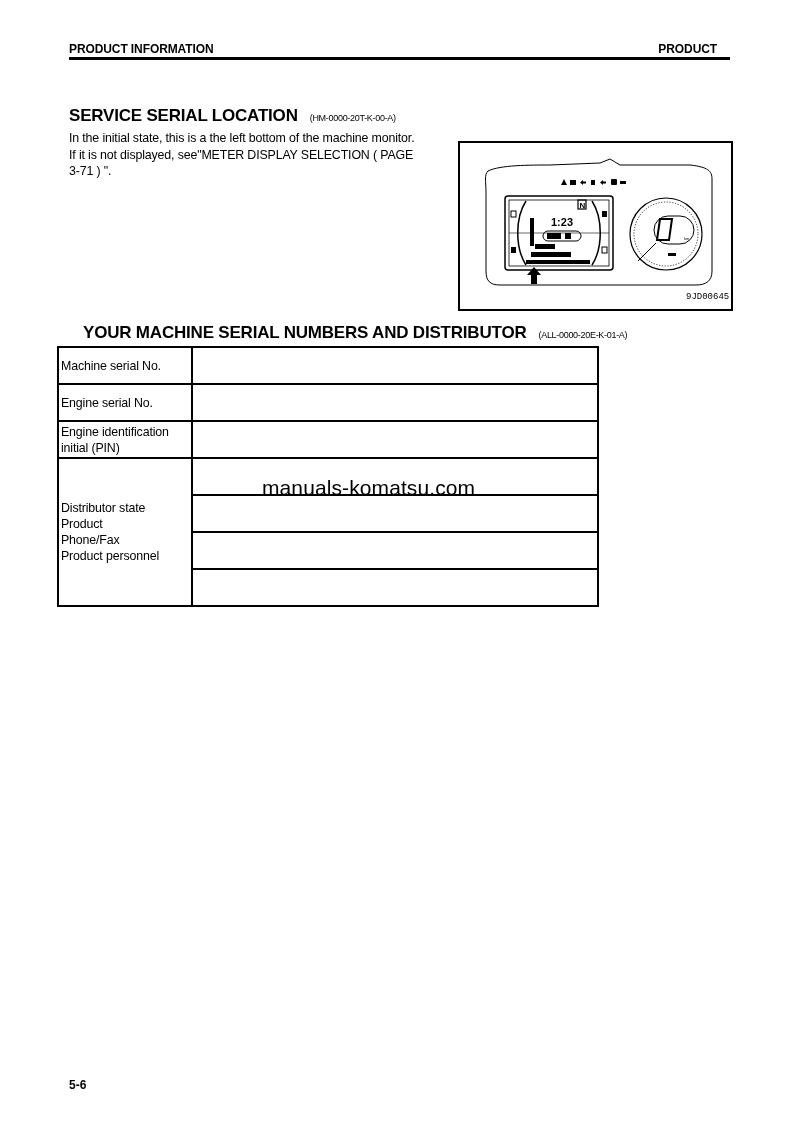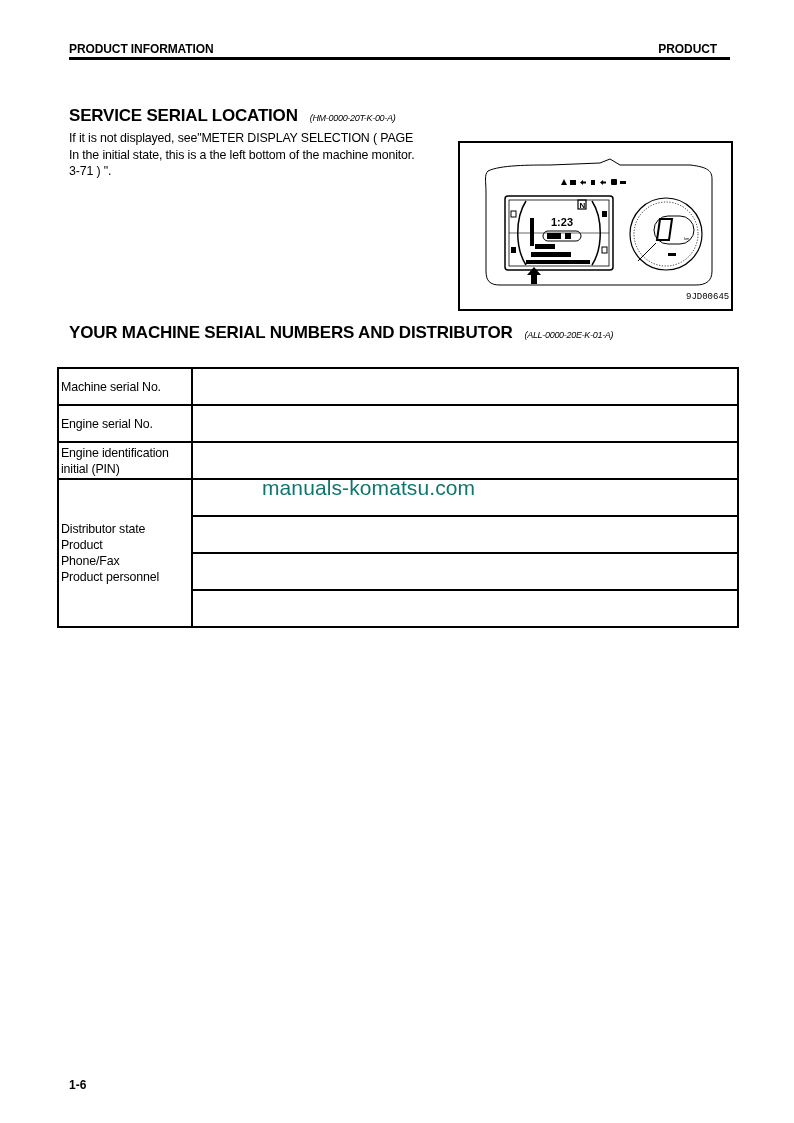--- a/index.html
+++ b/index.html
@@ -4,43 +4,43 @@
 <style>
   html, body { margin: 0; padding: 0; background: #ffffff; }
   body { width: 794px; height: 1123px; position: relative; overflow: hidden;
          font-family: "Liberation Sans", sans-serif; color: #000; }
   .abs { position: absolute; margin-left: 12px; }
   .hdr { top: 42px; font-size: 12px; font-weight: bold; letter-spacing: -0.1px; }
   .hdr-left { left: 57px; }
   .hdr-right { right: 77px; }
   .hdr-rule { left: 57px; width: 661px; top: 57px; height: 3px; background: #000; }
   .sec-title { font-size: 17px; font-weight: bold; white-space: nowrap; letter-spacing: -0.2px; }
-  .sec-code { font-size: 9px; font-style: italic; font-weight: normal; margin-left: 12px; letter-spacing: -0.3px; }
+  .sec-code { font-size: 9px; font-weight: normal; margin-left: 12px; letter-spacing: -0.3px; }
   .body-text { left: 57px; top: 130px; width: 380px; font-size: 12.4px; line-height: 16.5px; letter-spacing: -0.15px; }
   .figure { left: 446px; top: 141px; width: 271px; height: 166px; border: 2px solid #000; }
-  table.serial { position: absolute; left: 57px; top: 367px; width: 682px; border-collapse: collapse; }
+  table.serial { position: absolute; left: 57px; top: 346px; width: 542px; border-collapse: collapse; }
   table.serial td { border: 2px solid #000; padding: 0; vertical-align: middle; }
   td.lbl { width: 130px; font-size: 12.4px; line-height: 16px; padding-left: 2px !important; letter-spacing: -0.15px; }
   td.val { height: 35px; }
-  .watermark { left: 250px; top: 476px; font-size: 21px; color: #0f766e; letter-spacing: 0.1px; }
+  .watermark { left: 250px; top: 476px; font-size: 21px; color: #000000; letter-spacing: 0.1px; }
   .page-num { left: 57px; top: 1078px; font-size: 12px; font-weight: bold; }
 </style>
 </head>
 <body>
 
 <div class="abs hdr hdr-left">PRODUCT INFORMATION</div>
 <div class="abs hdr hdr-right">PRODUCT</div>
 <div class="abs hdr-rule"></div>
 
 <div class="abs sec-title" style="left:57px; top:106px;">
   <span>SERVICE SERIAL LOCATION</span><span class="sec-code">(HM-0000-20T-K-00-A)</span>
 </div>
 <div class="abs body-text">
+  <div>In the initial state, this is a the left bottom of the machine monitor.</div>
   <div>If it is not displayed, see"METER DISPLAY SELECTION ( PAGE</div>
-  <div>In the initial state, this is a the left bottom of the machine monitor.</div>
   <div>3-71 ) ".</div>
 </div>
 
 <div class="abs figure">
   <svg width="271" height="166" viewBox="0 0 271 166">
 
     <path d="M28,28 C40,22 70,22 90,22 L140,20 L150,16 L160,22 L230,22 C248,24 252,28 252,36 L252,128 C252,138 246,142 236,142 L40,142 C30,142 26,138 26,128 L26,50 C26,38 24,32 28,28 Z" fill="none" stroke="#000" stroke-width="1"></path>
 
     <g fill="#000">
       <polygon points="101,42 104,36 107,42"></polygon>
@@ -82,21 +82,21 @@
     <circle cx="206" cy="91" r="32" fill="none" stroke="#000" stroke-width="0.8" stroke-dasharray="1.2,1.6"></circle>
     <rect x="194" y="73" width="40" height="28" rx="14" fill="none" stroke="#000" stroke-width="1"></rect>
     <path d="M200,76 L212,76 L209,97 L197,97 Z" fill="none" stroke="#000" stroke-width="2"></path>
     <line x1="196" y1="100" x2="178" y2="118" stroke="#000" stroke-width="1"></line>
     <rect x="208" y="110" width="8" height="3" fill="#000"></rect>
     <text x="224" y="97" font-size="4" font-family="Liberation Sans, sans-serif">km</text>
     <text x="226" y="156" font-size="9" font-family="Liberation Mono, monospace">9JD00645</text>
   </svg>
 </div>
 
-<div class="abs sec-title" style="left:57px; top:323px;">
+<div class="abs sec-title" style="left:71px; top:323px;">
   <span>YOUR MACHINE SERIAL NUMBERS AND DISTRIBUTOR</span><span class="sec-code">(ALL-0000-20E-K-01-A)</span>
 </div>
 
 <table class="serial">
   <tbody>
       <tr>
     <td class="lbl">Machine serial No.</td>
     <td class="val"></td>
   </tr>
   <tr>
@@ -126,13 +126,13 @@
     <td class="val"></td>
   </tr>
   <tr>
     <td class="val"></td>
   </tr>
 </tbody>
   </table>
 
 <div class="abs watermark">manuals-komatsu.com</div>
 
-<div class="abs page-num">1-6</div>
+<div class="abs page-num">5-6</div>
 
 </body></html>

